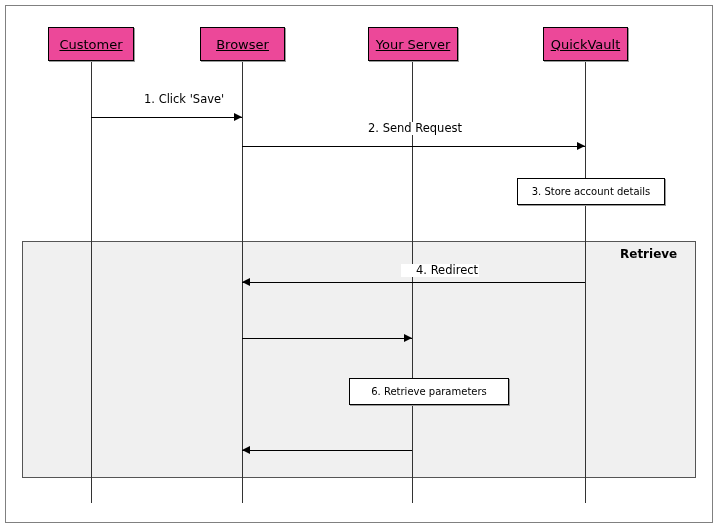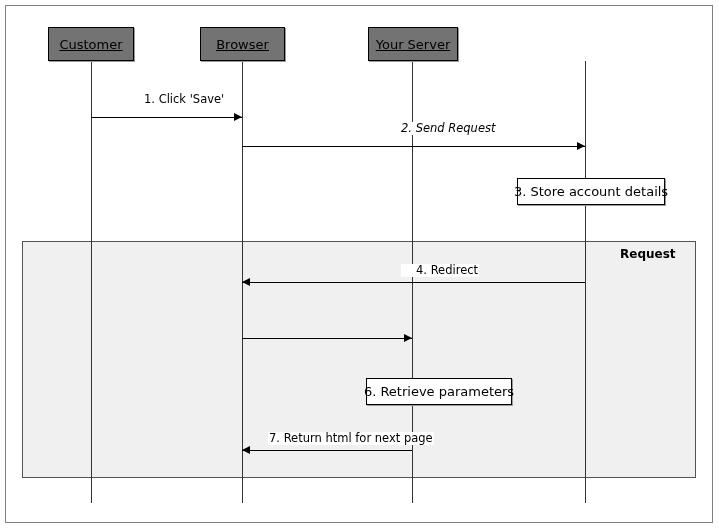--- a/index.html
+++ b/index.html
@@ -28,21 +28,21 @@
     height: 518px;
     border: 1px solid #808080;
     box-sizing: border-box;
     background: #ffffff;
   }
 
   
   .participant-box {
     position: absolute;
     box-sizing: border-box;
-    background: #737373;
+    background: #ec4899;
     border: 1px solid #000000;
     box-shadow: 1px 1px 0 0 #9a9a9a;
     display: flex;
     align-items: center;
     justify-content: center;
     height: 34px;
   }
   .participant-label {
     font-size: 13px;
     color: #000000;
@@ -109,76 +109,78 @@
     box-sizing: border-box;
     background: #ffffff;
     border: 1px solid #000000;
     box-shadow: 1px 1px 0 0 #9a9a9a;
     display: flex;
     align-items: center;
     justify-content: center;
     height: 27px;
   }
   .action-label {
-    font-size: 13px;
+    font-size: 10px;
     color: #000000;
     white-space: nowrap;
     line-height: 1;
   }
 </style>
 </head>
 <body>
 
 <div id="diagram-canvas">
 
   <div class="outer-border"></div>
 
   <div class="lifeline" style="left:91px;  top:61px; height:442px;"></div>
   <div class="lifeline" style="left:242px; top:61px; height:442px;"></div>
   <div class="lifeline" style="left:412px; top:61px; height:442px;"></div>
   <div class="lifeline" style="left:585px; top:61px; height:442px;"></div>
 
   <div class="fragment" style="left:22px; top:241px; width:674px; height:237px;"></div>
-  <span class="fragment-label" style="left:620px; top:247px;">Request</span>
+  <span class="fragment-label" style="left:620px; top:247px;">Retrieve</span>
 
   <div class="lifeline" style="left:91px;  top:241px; height:262px;"></div>
   <div class="lifeline" style="left:242px; top:241px; height:262px;"></div>
   <div class="lifeline" style="left:412px; top:241px; height:262px;"></div>
   <div class="lifeline" style="left:585px; top:241px; height:262px;"></div>
 
   <div class="participant-box" style="left:48px; top:27px; width:86px;">
     <span class="participant-label">Customer</span>
   </div>
   <div class="participant-box" style="left:200px; top:27px; width:85px;text-decoration:underline;">
     <span class="participant-label">Browser</span>
   </div>
   <div class="participant-box" style="left:368px; top:27px; width:90px;align-items:center;">
     <span class="participant-label">Your Server</span>
   </div>
+  <div class="participant-box" style="left:543px; top:27px; width:85px;">
+    <span class="participant-label">QuickVault</span>
+  </div>
 
   <div class="message-line" style="left:91px; top:117px; width:151px;"></div>
   <div class="arrowhead right" style="left:234px; top:113px;"></div>
   <span class="message-label" style="left:125px; top:93px;">1. Click 'Save'</span>
 
   <div class="message-line" style="left:242px; top:146px; width:343px;"></div>
   <div class="arrowhead right" style="left:577px; top:142px;"></div>
-  <span class="message-label" style="left:382px; top:122px;font-style:italic;">2. Send Request</span>
+  <span class="message-label" style="left:349px; top:122px;">2. Send Request</span>
 
   <div class="action-box" style="left:517px; top:178px; width:148px;">
     <span class="action-label">3. Store account details</span>
   </div>
 
   <div class="message-line" style="left:242px; top:282px; width:343px;"></div>
   <div class="arrowhead left" style="left:242px; top:278px;"></div>
   <span class="message-label" style="left:383px; top:264px;padding-left:15px;">4. Redirect</span>
 
   <div class="message-line" style="left:242px; top:338px; width:170px;"></div>
   <div class="arrowhead right" style="left:404px; top:334px;"></div>
 
-  <div class="action-box" style="left:366px; top:378px; width:146px;">
+  <div class="action-box" style="left:349px; top:378px; width:160px;">
     <span class="action-label">6. Retrieve parameters</span>
   </div>
 
   <div class="message-line" style="left:242px; top:450px; width:170px;"></div>
   <div class="arrowhead left" style="left:242px; top:446px;"></div>
-  <span class="message-label" style="left:250px; top:432px;">7. Return html for next page</span>
 
 </div>
 
 </body></html>

